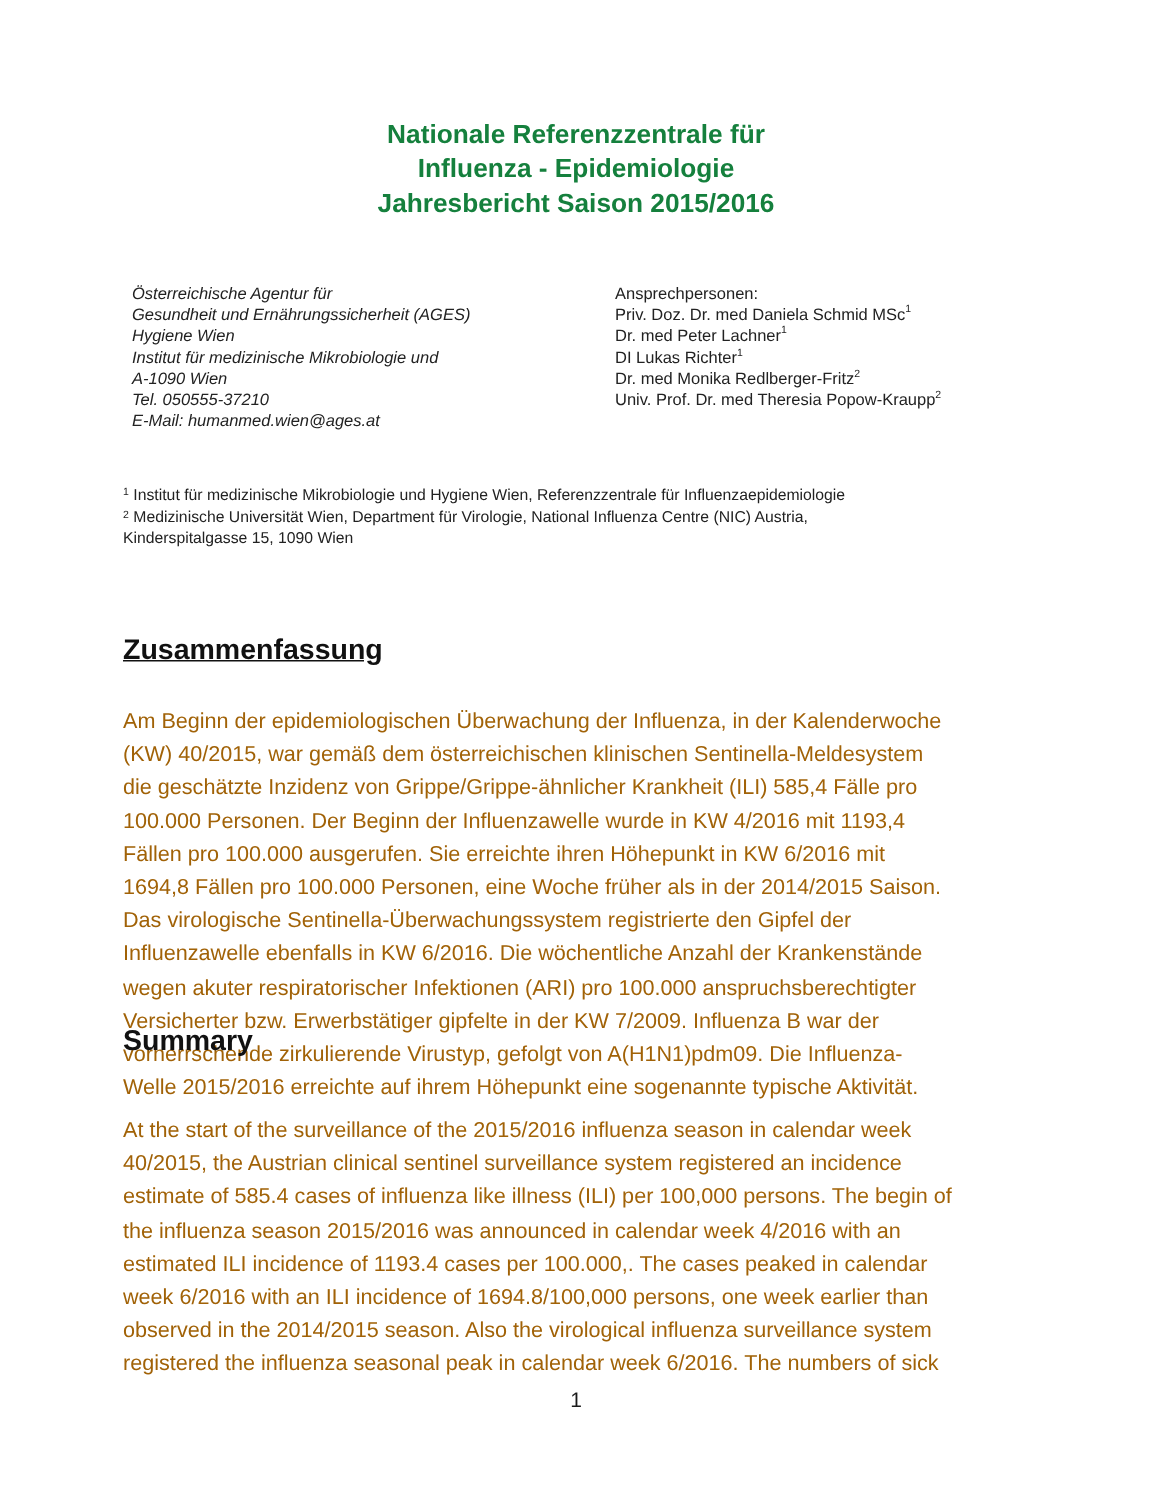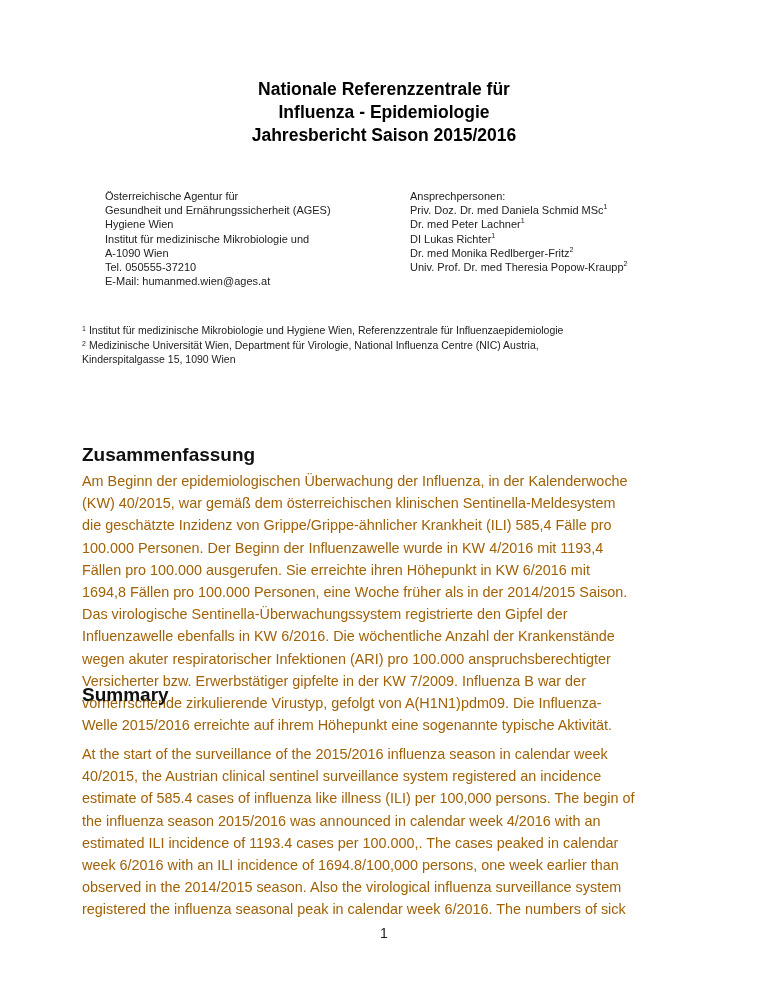--- a/index.html
+++ b/index.html
@@ -23,32 +23,32 @@
     }
     .title-block {
       position: absolute;
       left: 0;
       width: 768px;
       top: 78px;
       text-align: center;
       font-weight: bold;
       font-size: 17.5px;
       line-height: 23px;
-      color: #000000;
+      color: #15803d;
     }
     .title-line { display: block; }
     .info-col {
       position: absolute;
       top: 189px;
       font-size: 11px;
       line-height: 14.2px;
       color: #222;
     }
     .info-col .line { display: block; white-space: nowrap; }
-    .info-left { left: 105px; }
+    .info-left { left: 88px; font-style: italic; }
     .info-right { left: 410px; }
     sup {
       font-size: 7px;
       vertical-align: top;
       position: relative;
       top: -3px;
     }
     .footnotes {
       position: absolute;
       left: 82px;
@@ -65,21 +65,21 @@
       margin-right: 3px;
     }
     .section-heading {
       position: absolute;
       left: 82px;
       font-weight: bold;
       font-size: 19px;
       line-height: 24px;
       color: #111;
     }
-    .h-zus { top: 443px; }
+    .h-zus { top: 422px; text-decoration: underline; }
     .h-sum { top: 683px; }
     .body-text {
       position: absolute;
       left: 82px;
       width: 620px;
       font-size: 14.4px;
       line-height: 22.2px;
       color: #a16207;
     }
     .body-text .line { display: block; white-space: nowrap; }

